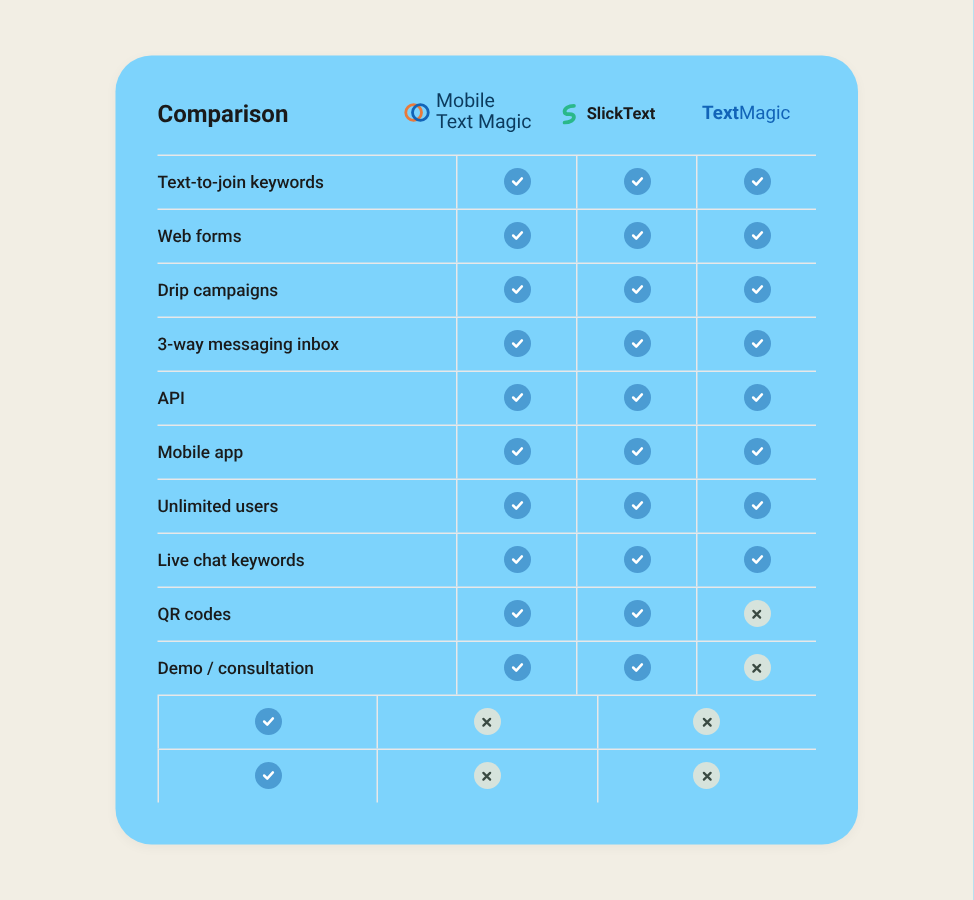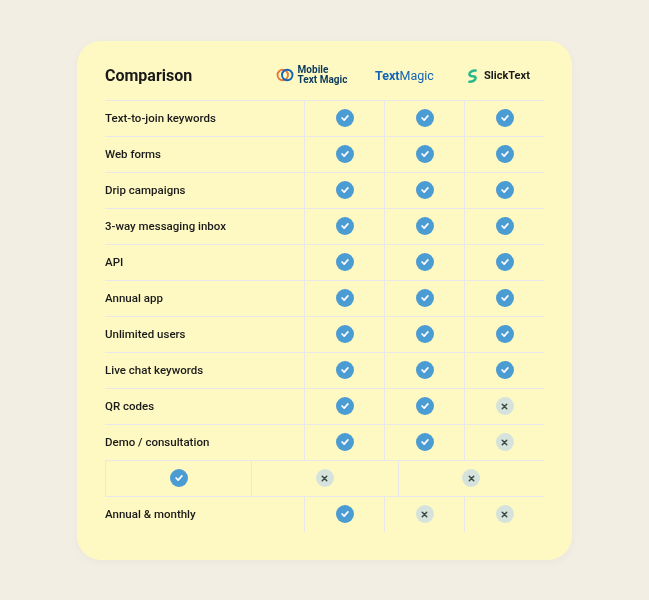--- a/index.html
+++ b/index.html
@@ -6,21 +6,21 @@
     body {
       background: #f2eee4;
       font-family: -apple-system, BlinkMacSystemFont, 'Segoe UI', Roboto, Arial, sans-serif;
       display: flex;
       align-items: center;
       justify-content: center;
       width: 649px;
       height: 600px;
     }
     .card {
-      background: #fef9c3;
+      background: #7dd3fc;
       border-radius: 24px;
       width: 495px;
       padding: 24px 28px 28px 28px;
       box-shadow: 0 2px 8px rgba(0,0,0,0.04);
     }
     .header-row {
       display: flex;
       align-items: center;
       padding-bottom: 14px;
     }
@@ -40,22 +40,22 @@
       display: flex;
       align-items: center;
       justify-content: center;
       gap: 4px;
     }
     .mta-icon {
       width: 18px;
       height: 18px;
     }
     .mta-text {
-      font-size: 10px;
-      font-weight: 700;
+      font-size: 13px;
+      font-weight: 400;
       line-height: 1.05;
       color: #0c3b5e;
     }
     .slick-icon {
       width: 15px;
       height: 15px;
     }
     .slick-text {
       font-size: 11px;
       font-weight: 700;
@@ -126,28 +126,28 @@
         <svg class="mta-icon" viewBox="0 0 24 24">
           <circle cx="9" cy="12" r="7" fill="none" stroke="#e97a3c" stroke-width="2.5"></circle>
           <circle cx="15" cy="12" r="7" fill="none" stroke="#1264b8" stroke-width="2.5"></circle>
         </svg>
         <div class="mta-text">
           <div>Mobile</div>
           <div>Text Magic</div>
         </div>
       </div>
       <div class="header-col">
-        <span class="tm-text"><span>Text</span><span class="tm-magic">Magic</span></span>
-      </div>
-      <div class="header-col">
         <svg class="slick-icon" viewBox="0 0 24 24">
           <path d="M17 4 C 11 4, 7 7, 7 10 C 7 12, 9 13, 12 13 C 15 13, 17 14, 17 16 C 17 19, 13 22, 7 22" fill="none" stroke="#2ab88a" stroke-width="4" stroke-linecap="round"></path>
         </svg>
         <span class="slick-text">SlickText</span>
       </div>
+      <div class="header-col">
+        <span class="tm-text"><span>Text</span><span class="tm-magic">Magic</span></span>
+      </div>
     </div>
   </div>
   <div id="rows-container">
       <div class="row">
         <div class="row-label">Text-to-join keywords</div>
         <div class="row-cols">
           <div class="cell">
             <div class="check-circle">
               <svg width="10" height="10" viewBox="0 0 12 12">
                 <path d="M2.5 6 L5 8.5 L9.5 3.5" fill="none" stroke="#fff" stroke-width="2" stroke-linecap="round" stroke-linejoin="round"></path>
@@ -268,21 +268,21 @@
           <div class="cell">
             <div class="check-circle">
               <svg width="10" height="10" viewBox="0 0 12 12">
                 <path d="M2.5 6 L5 8.5 L9.5 3.5" fill="none" stroke="#fff" stroke-width="2" stroke-linecap="round" stroke-linejoin="round"></path>
               </svg>
             </div>
           </div>
         </div>
       </div>
       <div class="row">
-        <div class="row-label">Annual app</div>
+        <div class="row-label">Mobile app</div>
         <div class="row-cols">
           <div class="cell">
             <div class="check-circle">
               <svg width="10" height="10" viewBox="0 0 12 12">
                 <path d="M2.5 6 L5 8.5 L9.5 3.5" fill="none" stroke="#fff" stroke-width="2" stroke-linecap="round" stroke-linejoin="round"></path>
               </svg>
             </div>
           </div>
           <div class="cell">
             <div class="check-circle">
@@ -423,21 +423,20 @@
           <div class="cell">
             <div class="x-circle">
               <svg width="9" height="9" viewBox="0 0 12 12">
                 <path d="M3 3 L9 9 M9 3 L3 9" fill="none" stroke="#3a4a42" stroke-width="2" stroke-linecap="round"></path>
               </svg>
             </div>
           </div>
         </div>
       </div>
       <div class="row">
-        <div class="row-label">Annual &amp; monthly</div>
         <div class="row-cols">
           <div class="cell">
             <div class="check-circle">
               <svg width="10" height="10" viewBox="0 0 12 12">
                 <path d="M2.5 6 L5 8.5 L9.5 3.5" fill="none" stroke="#fff" stroke-width="2" stroke-linecap="round" stroke-linejoin="round"></path>
               </svg>
             </div>
           </div>
           <div class="cell">
             <div class="x-circle">

